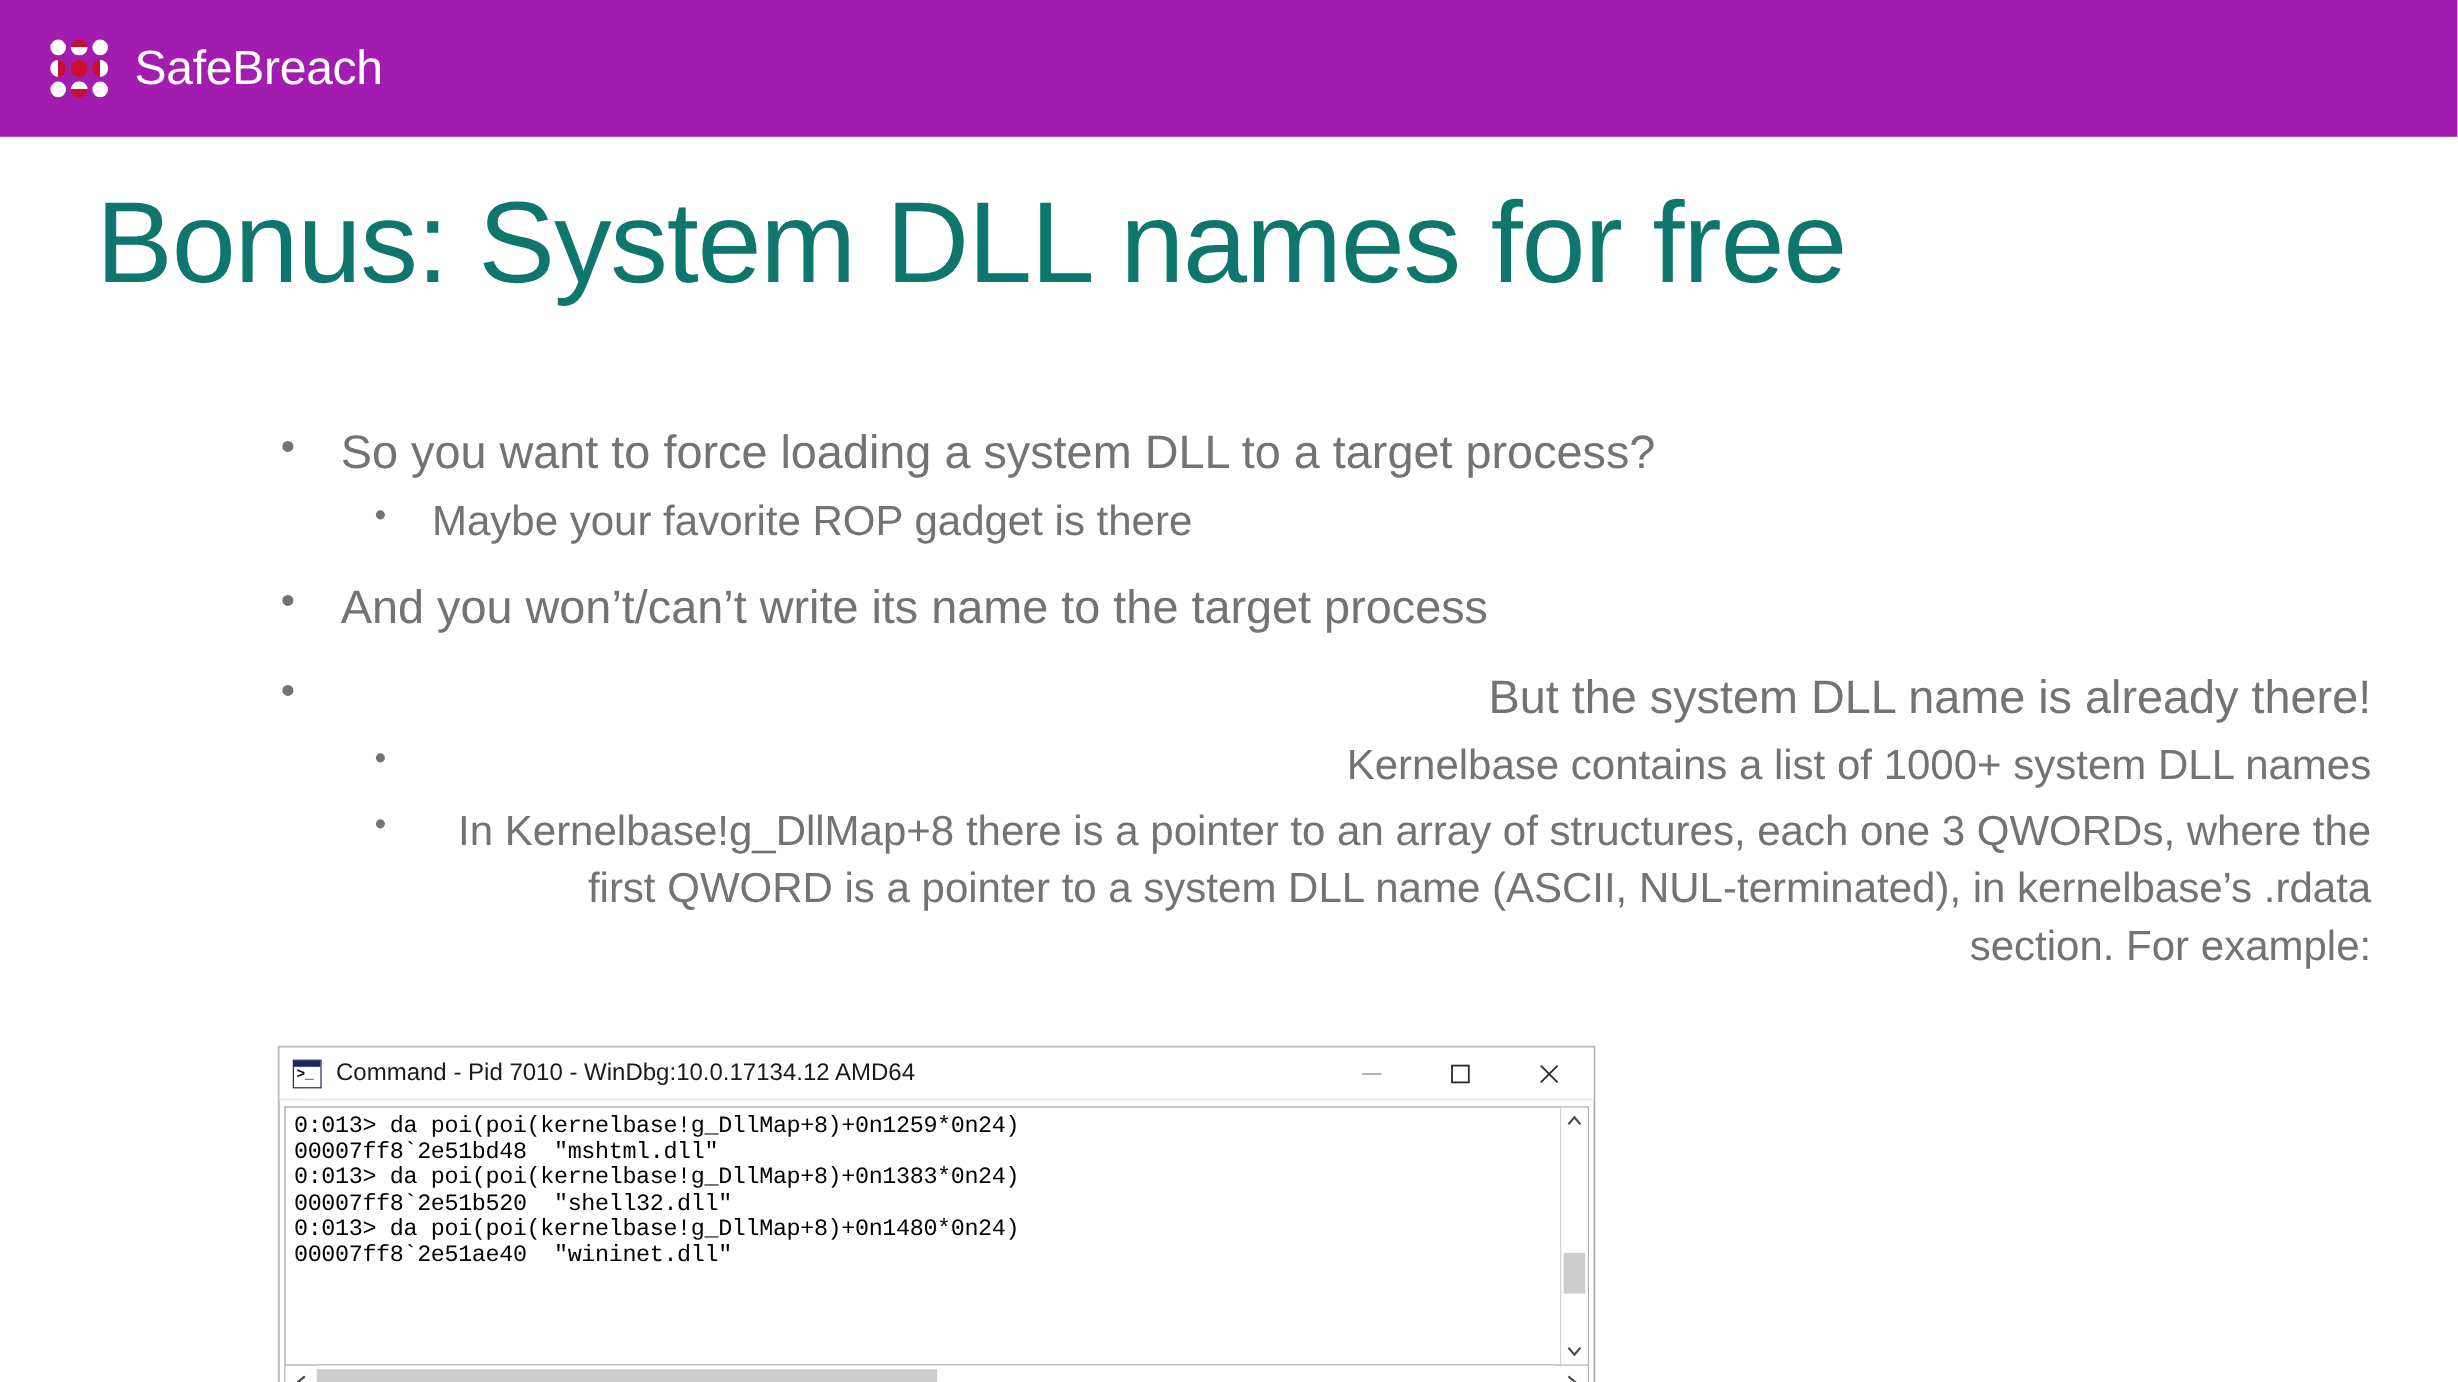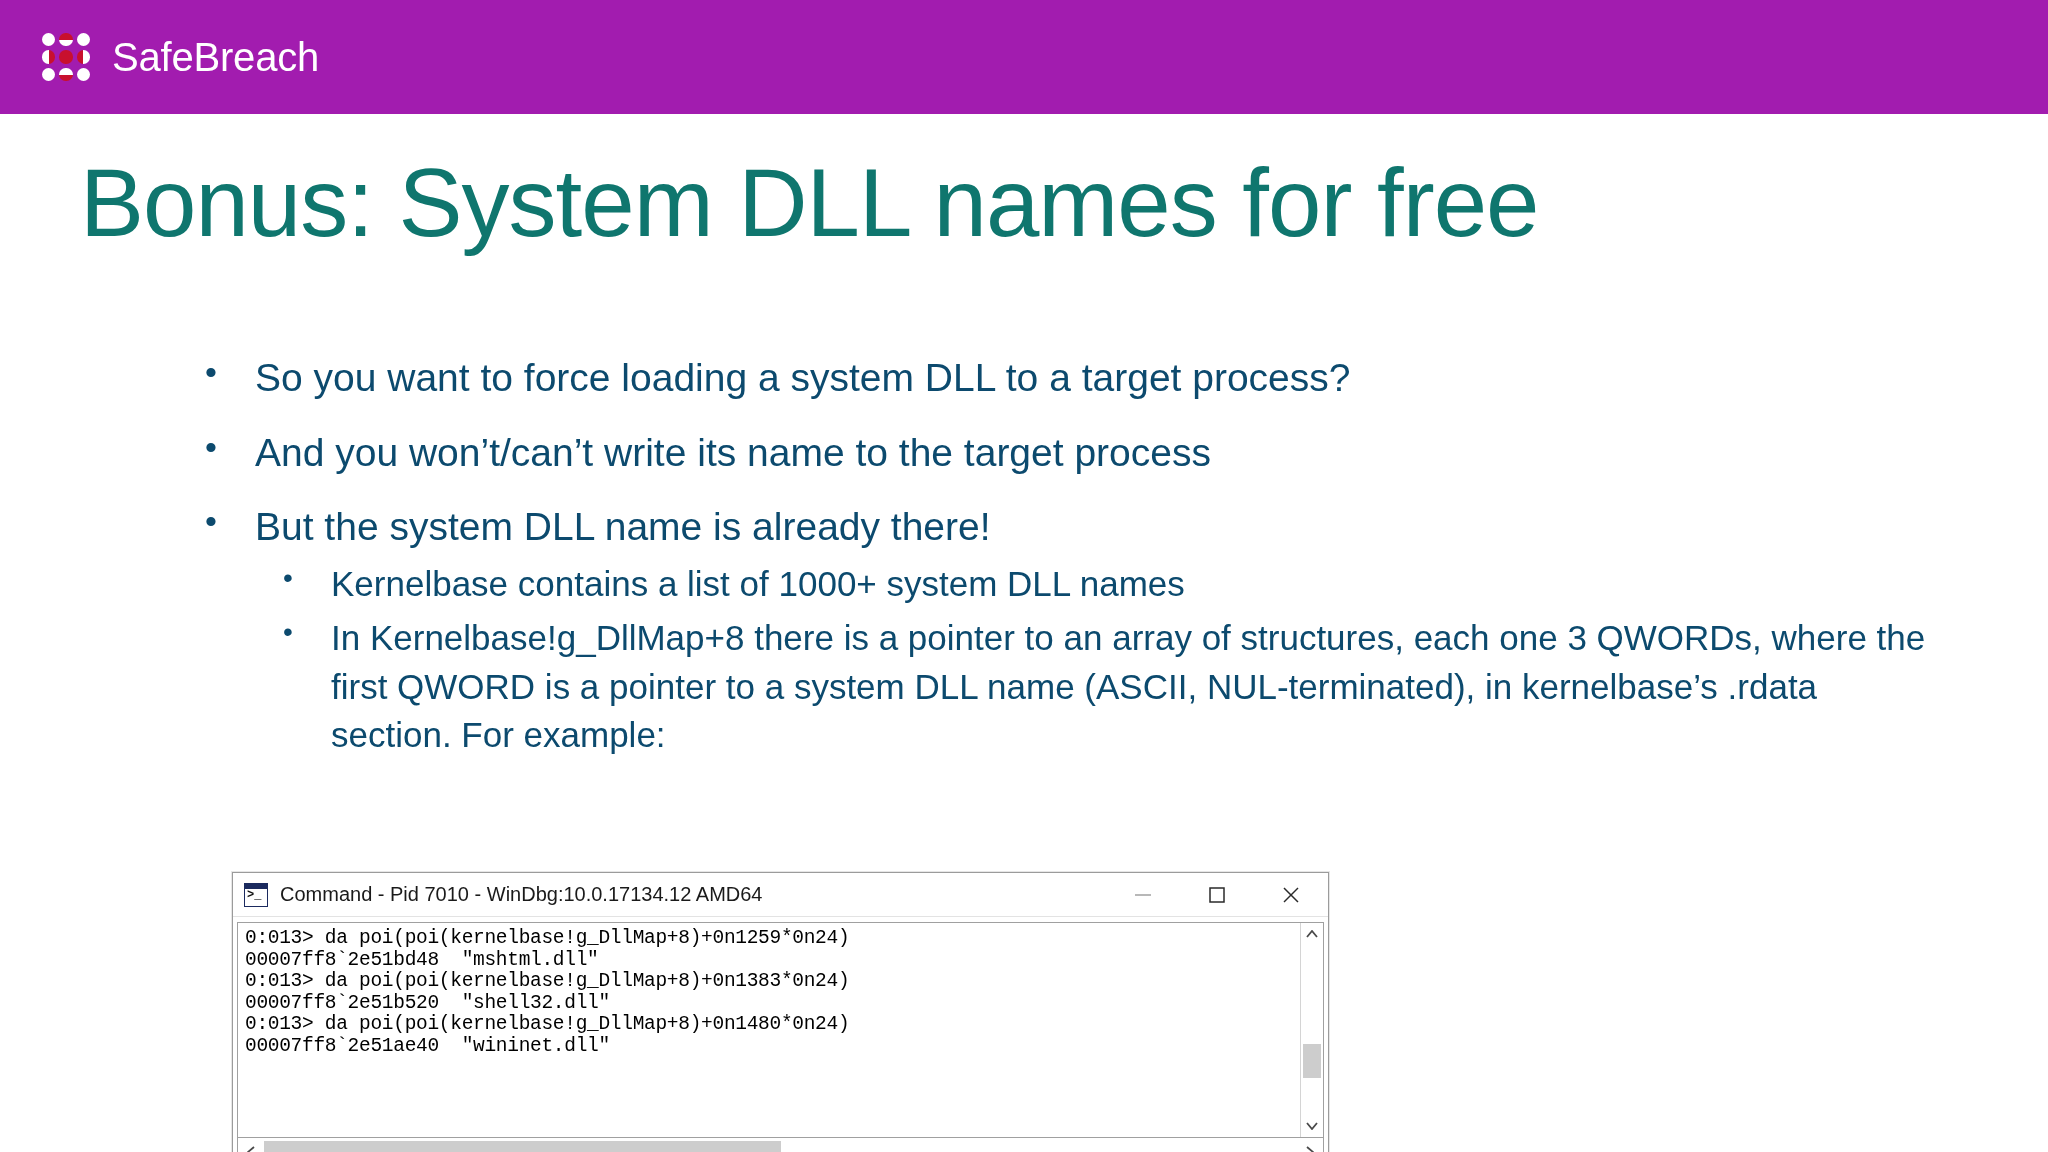--- a/index.html
+++ b/index.html
@@ -57,26 +57,26 @@
     font-weight: 400;
     color: #0f766e;
     letter-spacing: -1px;
     line-height: 1.1;
     white-space: nowrap;
   }
 
   
   .body {
     position: absolute;
-    left: 187px; top: 352px;
+    left: 216px; top: 352px;
     width: 1760px;
-    color: #0c4a6e;
+    color: #737373;
   }
   .grp { margin-bottom: 22px; }
-  .grp:last-child { margin-bottom: 0; }
+  .grp:last-child { margin-bottom: 0; text-align: right; }
 
   .b1 {
     position: relative;
     padding-left: 68px;
     font-size: 39px;
     line-height: 1.35;
     margin-bottom: 4px;
   }
   .b1::before {
     content: "\2022";
@@ -257,20 +257,21 @@
     </div>
     <div class="brand-name">SafeBreach</div>
   </div>
 
   <div class="slide-title">Bonus: System DLL names for free</div>
 
   <div class="body">
 
     <div class="grp">
       <div class="b1">So you want to force loading a system DLL to a target process?</div>
+      <div class="b2">Maybe your favorite ROP gadget is there</div>
     </div>
 
     <div class="grp">
       <div class="b1">And you won’t/can’t write its name to the target process</div>
     </div>
 
     <div class="grp">
       <div class="b1">But the system DLL name is already there!</div>
       <div class="b2">Kernelbase contains a list of 1000+ system DLL names</div>
       <div class="b2">In Kernelbase!g_DllMap+8 there is a pointer to an array of structures, each one 3 QWORDs, where the first QWORD is a pointer to a system DLL name (ASCII, NUL-terminated), in kernelbase’s .rdata section. For example:</div>

